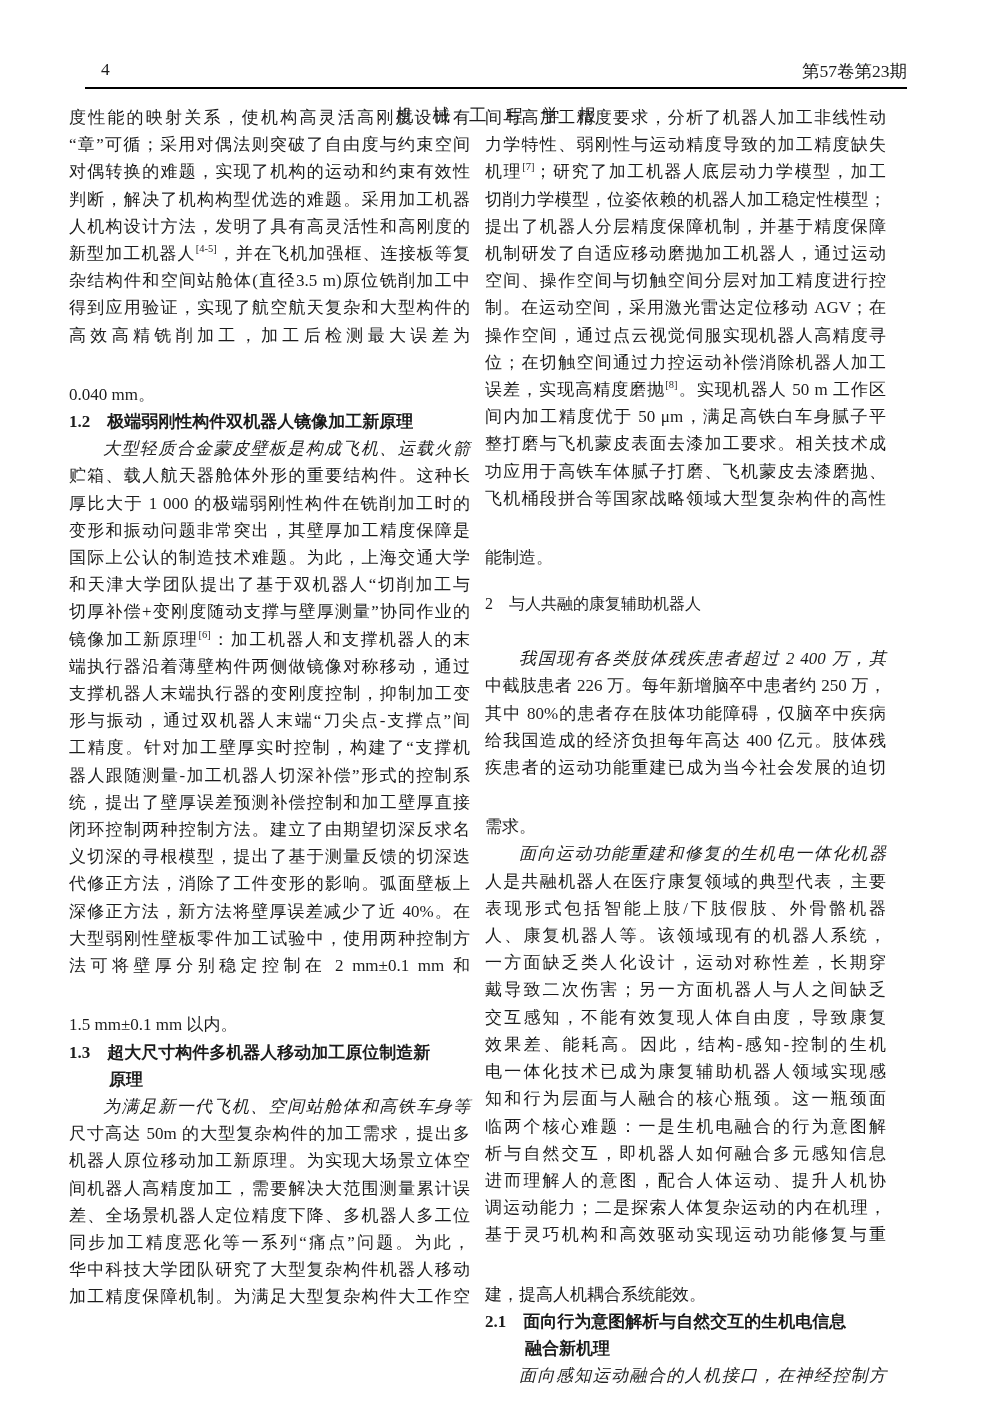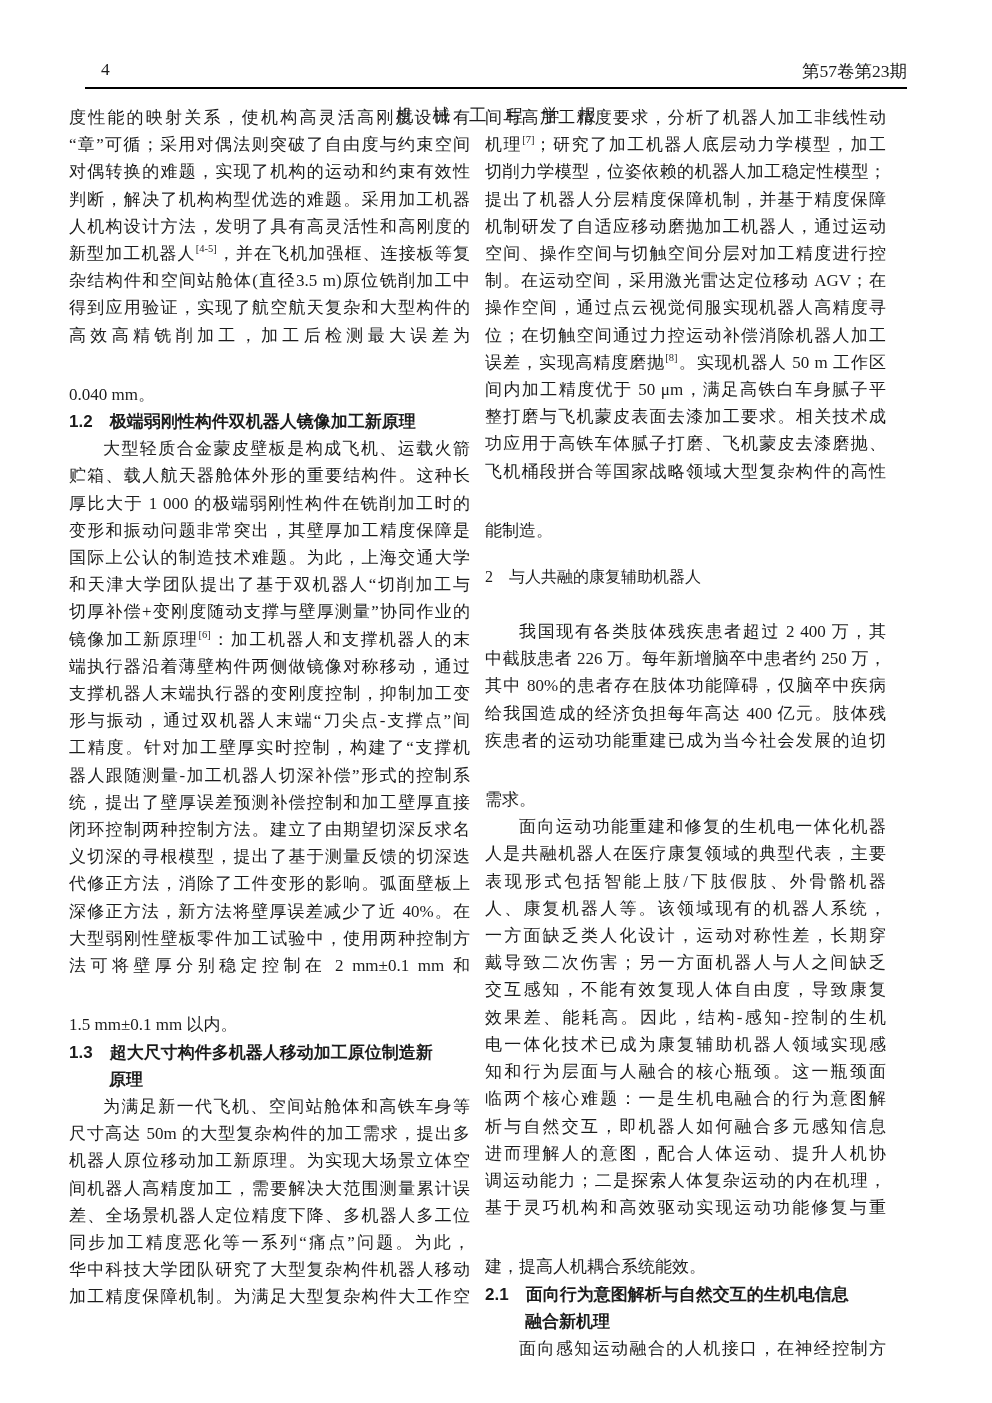--- a/index.html
+++ b/index.html
@@ -13,23 +13,23 @@
   .jtitle{position:absolute;left:0;right:0;top:2px;text-align:center;letter-spacing:19px;text-indent:19px;white-space:nowrap;margin-top:44px;}
   .issue{position:absolute;right:0;top:2px;}
   .rule{position:absolute;top:87px;left:85px;width:822px;height:0;border-top:2px solid #000;}
   .cols{position:absolute;top:104px;left:69px;width:822px;display:flex;gap:15px;}
   .col{width:401px;}
   .ln{
     font-size:17px;line-height:27.2px;
     text-align:justify;text-align-last:justify;
     word-break:break-all;
   }
-  .p1{text-indent:2em;}
+  .p1{text-indent:2em;font-style:italic;}
   .pl{text-align-last:left;margin-top:32px;}
-  .h3{font-family:Liberation Sans, sans-serif;font-weight:bold;text-align-last:left;}
+  .h3{font-family:Liberation Serif, serif;font-weight:bold;text-align-last:left;}
   .h3c{font-family:"Liberation Sans","DejaVu Sans",sans-serif;font-weight:bold;text-align-last:left;padding-left:2.35em;}
   .h1{font-size:16px;line-height:30px;margin:18px 0 26px 0;text-align-last:left;font-weight:normal;}
   sup{font-size:10.5px;vertical-align:super;line-height:0;}
 </style>
 </head>
 <body>
 
 <div class="page">
   <div class="header">
     <span class="pgnum">4</span>
@@ -77,20 +77,21 @@
         <div class="ln p">尺寸高达 50m 的大型复杂构件的加工需求，提出多</div>
         <div class="ln p">机器人原位移动加工新原理。为实现大场景立体空</div>
         <div class="ln p">间机器人高精度加工，需要解决大范围测量累计误</div>
         <div class="ln p">差、全场景机器人定位精度下降、多机器人多工位</div>
         <div class="ln p">同步加工精度恶化等一系列“痛点”问题。为此，</div>
         <div class="ln p">华中科技大学团队研究了大型复杂构件机器人移动</div>
         <div class="ln p">加工精度保障机制。为满足大型复杂构件大工作空</div>
       </div>
     <div class="col" id="col-right">
         <div class="ln p">间与高加工精度要求，分析了机器人加工非线性动</div>
+        <div class="ln p">力学特性、弱刚性与运动精度导致的加工精度缺失</div>
         <div class="ln p">机理<sup>[7]</sup>；研究了加工机器人底层动力学模型，加工</div>
         <div class="ln p">切削力学模型，位姿依赖的机器人加工稳定性模型；</div>
         <div class="ln p">提出了机器人分层精度保障机制，并基于精度保障</div>
         <div class="ln p">机制研发了自适应移动磨抛加工机器人，通过运动</div>
         <div class="ln p">空间、操作空间与切触空间分层对加工精度进行控</div>
         <div class="ln p">制。在运动空间，采用激光雷达定位移动 AGV；在</div>
         <div class="ln p">操作空间，通过点云视觉伺服实现机器人高精度寻</div>
         <div class="ln p">位；在切触空间通过力控运动补偿消除机器人加工</div>
         <div class="ln p">误差，实现高精度磨抛<sup>[8]</sup>。实现机器人 50 m 工作区</div>
         <div class="ln p">间内加工精度优于 50 μm，满足高铁白车身腻子平</div>

